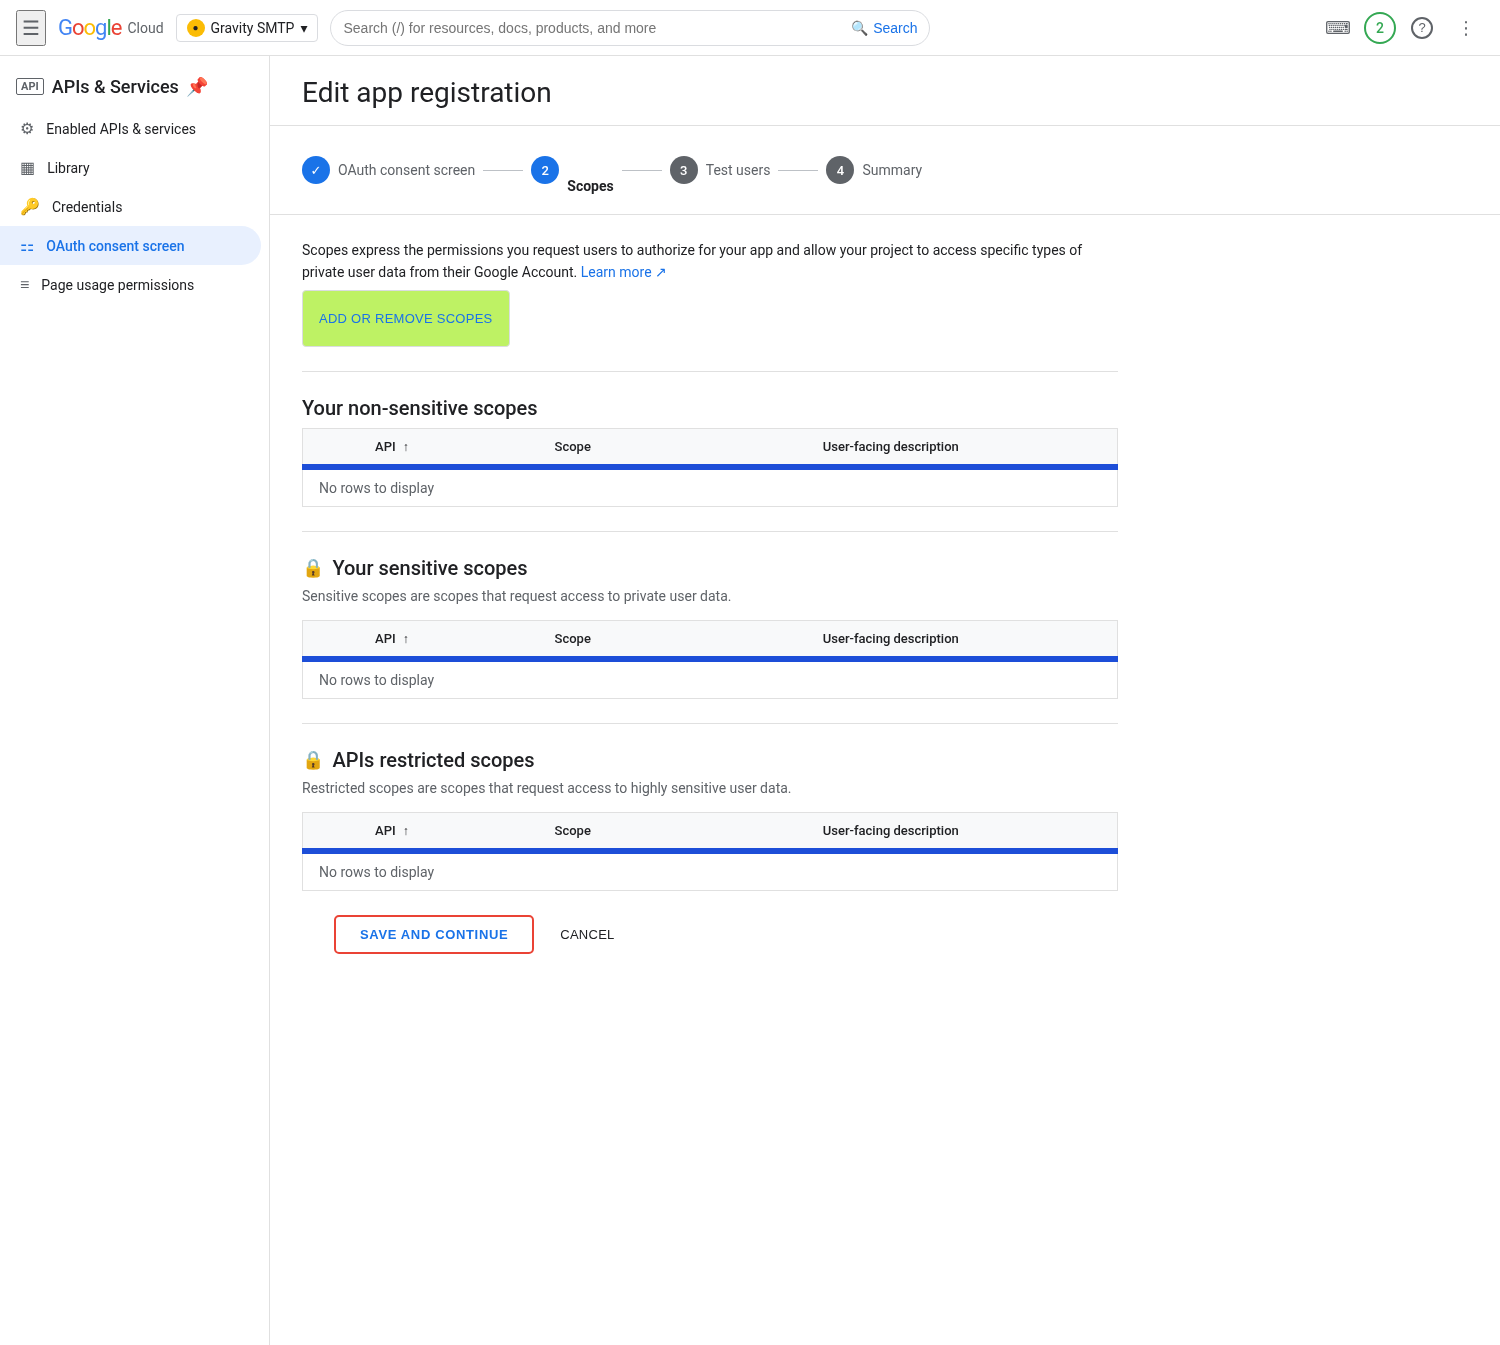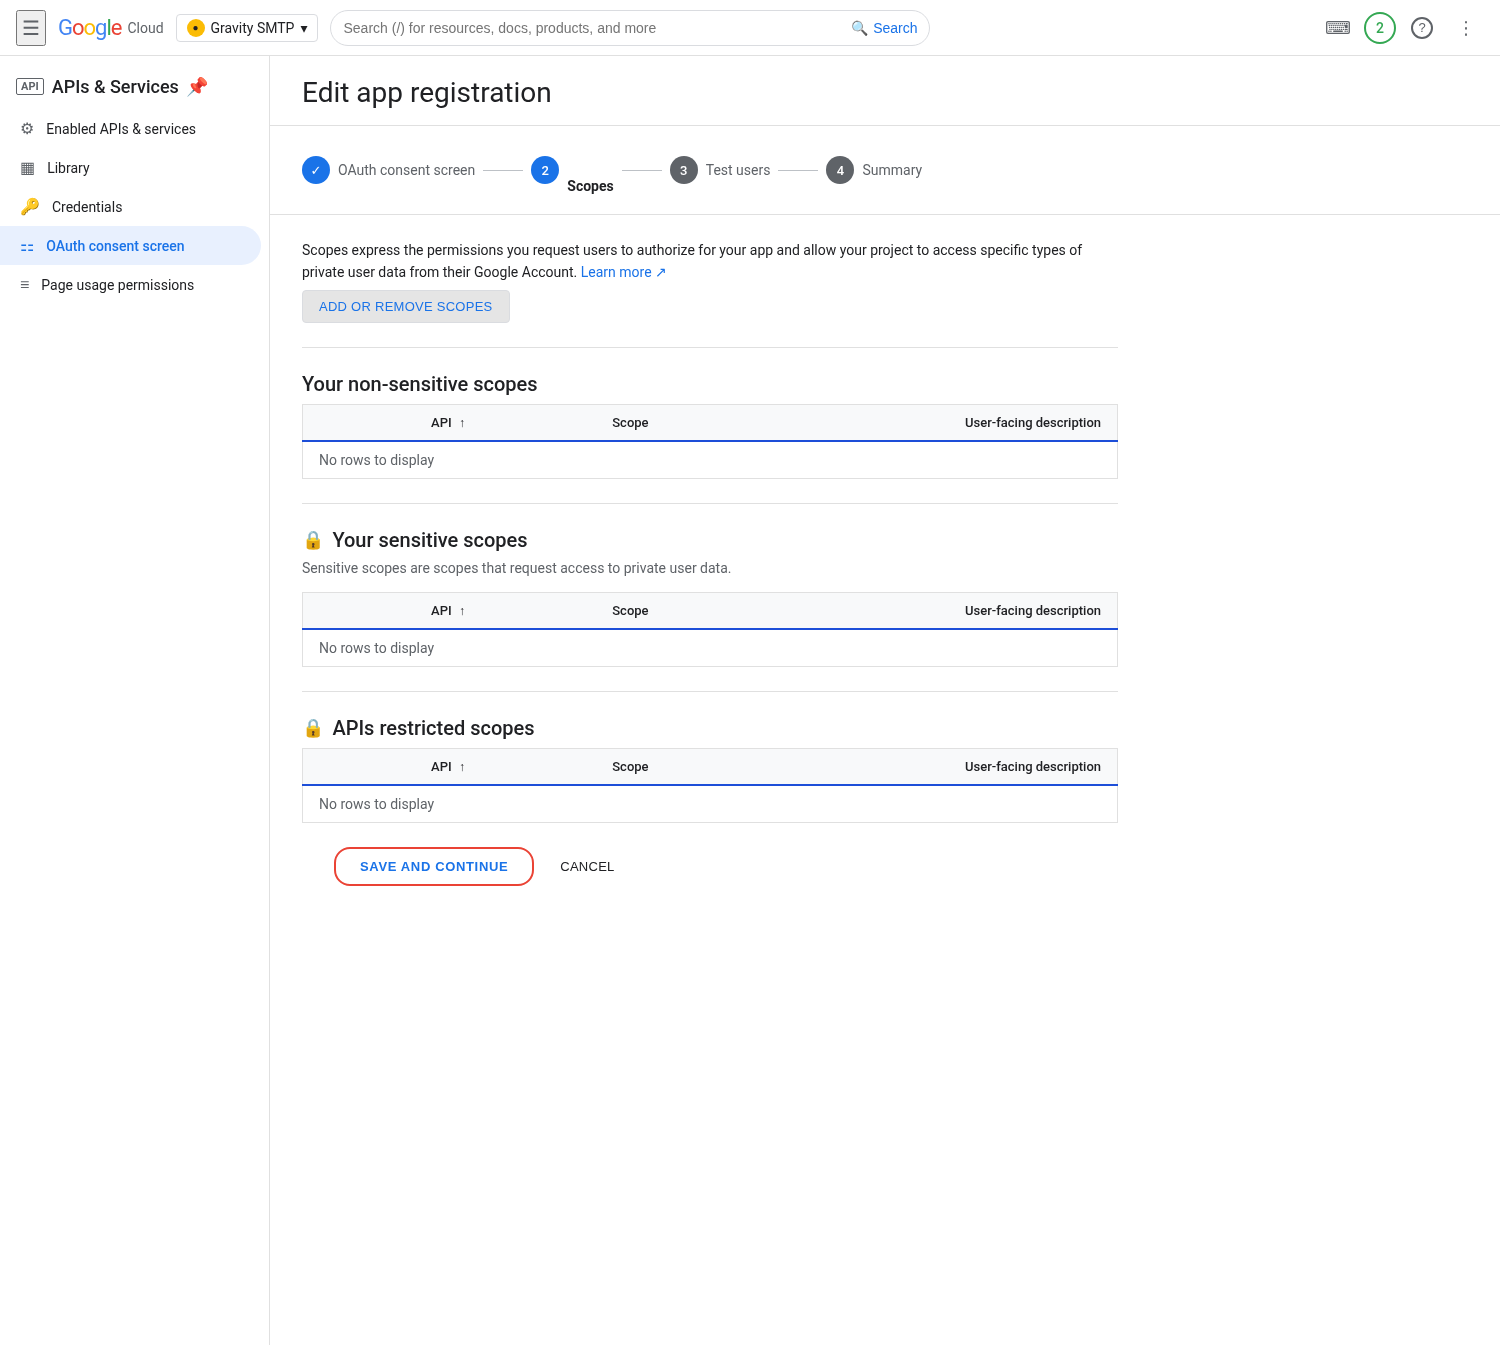--- a/index.html
+++ b/index.html
@@ -76,42 +76,42 @@
     .step-label.inactive { color: #5f6368; }
     .step-divider { width: 40px; height: 1px; background: #bdc1c6; }
 
     
     .content { padding: 24px 32px; max-width: 880px; }
 
     .intro-text { font-size: 14px; color: #202124; line-height: 1.6; margin-bottom: 6px; }
     .learn-more { color: #1a73e8; text-decoration: none; }
 
     .add-scopes-btn {
-      border: 1px solid #dadce0; background: #e5e5e5; color: #1a73e8; font-size: 13px; font-weight: 500;
-      padding: 8px 16px; border-radius: 4px; cursor: pointer; letter-spacing: 0.02em; text-transform: uppercase;
+      border: 1px solid #dadce0; background: #bef264; color: #1a73e8; font-size: 13px; font-weight: 500;
+      padding: 20px 16px; border-radius: 4px; cursor: pointer; letter-spacing: 0.02em; text-transform: uppercase;
     }
 
     .section-divider { border: none; border-top: 1px solid #e0e0e0; margin: 24px 0; }
 
     .section-title { font-size: 20px; font-weight: 500; color: #202124; margin-bottom: 8px; display: flex; align-items: center; gap: 8px; }
     .section-subtitle { font-size: 14px; color: #5f6368; margin-bottom: 16px; }
     .lock-icon { font-size: 18px; }
 
     .scope-table { width: 100%; border: 1px solid #e0e0e0; border-radius: 4px; border-collapse: collapse; }
     .scope-table th {
-      background: #f8f9fa; text-align: right; padding: 10px 16px; font-size: 13px; font-weight: 500;
-      color: #202124; border-bottom: 2px solid #1d4ed8;
+      background: #f8f9fa; text-align: center; padding: 10px 16px; font-size: 13px; font-weight: 500;
+      color: #202124; border-bottom: 6px solid #1d4ed8;
     }
     .scope-table td { padding: 10px 16px; font-size: 14px; color: #5f6368; }
     .sort-arrow { font-size: 12px; margin-left: 4px; }
 
     .footer-actions { display: flex; align-items: center; gap: 16px; padding: 24px 32px; }
     .save-btn {
       border: 2px solid #ea4335; background: #fff; color: #1a73e8; font-size: 13px; font-weight: 700;
-      padding: 10px 24px; border-radius: 16px; cursor: pointer; letter-spacing: 0.05em; text-transform: uppercase;
+      padding: 10px 24px; border-radius: 5px; cursor: pointer; letter-spacing: 0.05em; text-transform: uppercase;
     }
     .cancel-btn {
       background: none; border: none; color: #202124; font-size: 13px; font-weight: 500;
       cursor: pointer; letter-spacing: 0.02em; text-transform: uppercase; padding: 10px;
     }
   </style>
 </head>
 <body>
 
 <nav class="top-nav">
@@ -274,20 +274,21 @@
       </div>
 
       <hr class="section-divider">
 
       
       <div>
         <h2 class="section-title">
           <span class="lock-icon">🔒</span>
           <span>APIs restricted scopes</span>
         </h2>
+        <p class="section-subtitle">Restricted scopes are scopes that request access to highly sensitive user data.</p>
         <table class="scope-table">
           <thead>
             <tr>
               <th>
                 <span>API</span>
                 <span class="sort-arrow">↑</span>
               </th>
               <th>Scope</th>
               <th>User-facing description</th>
             </tr>

